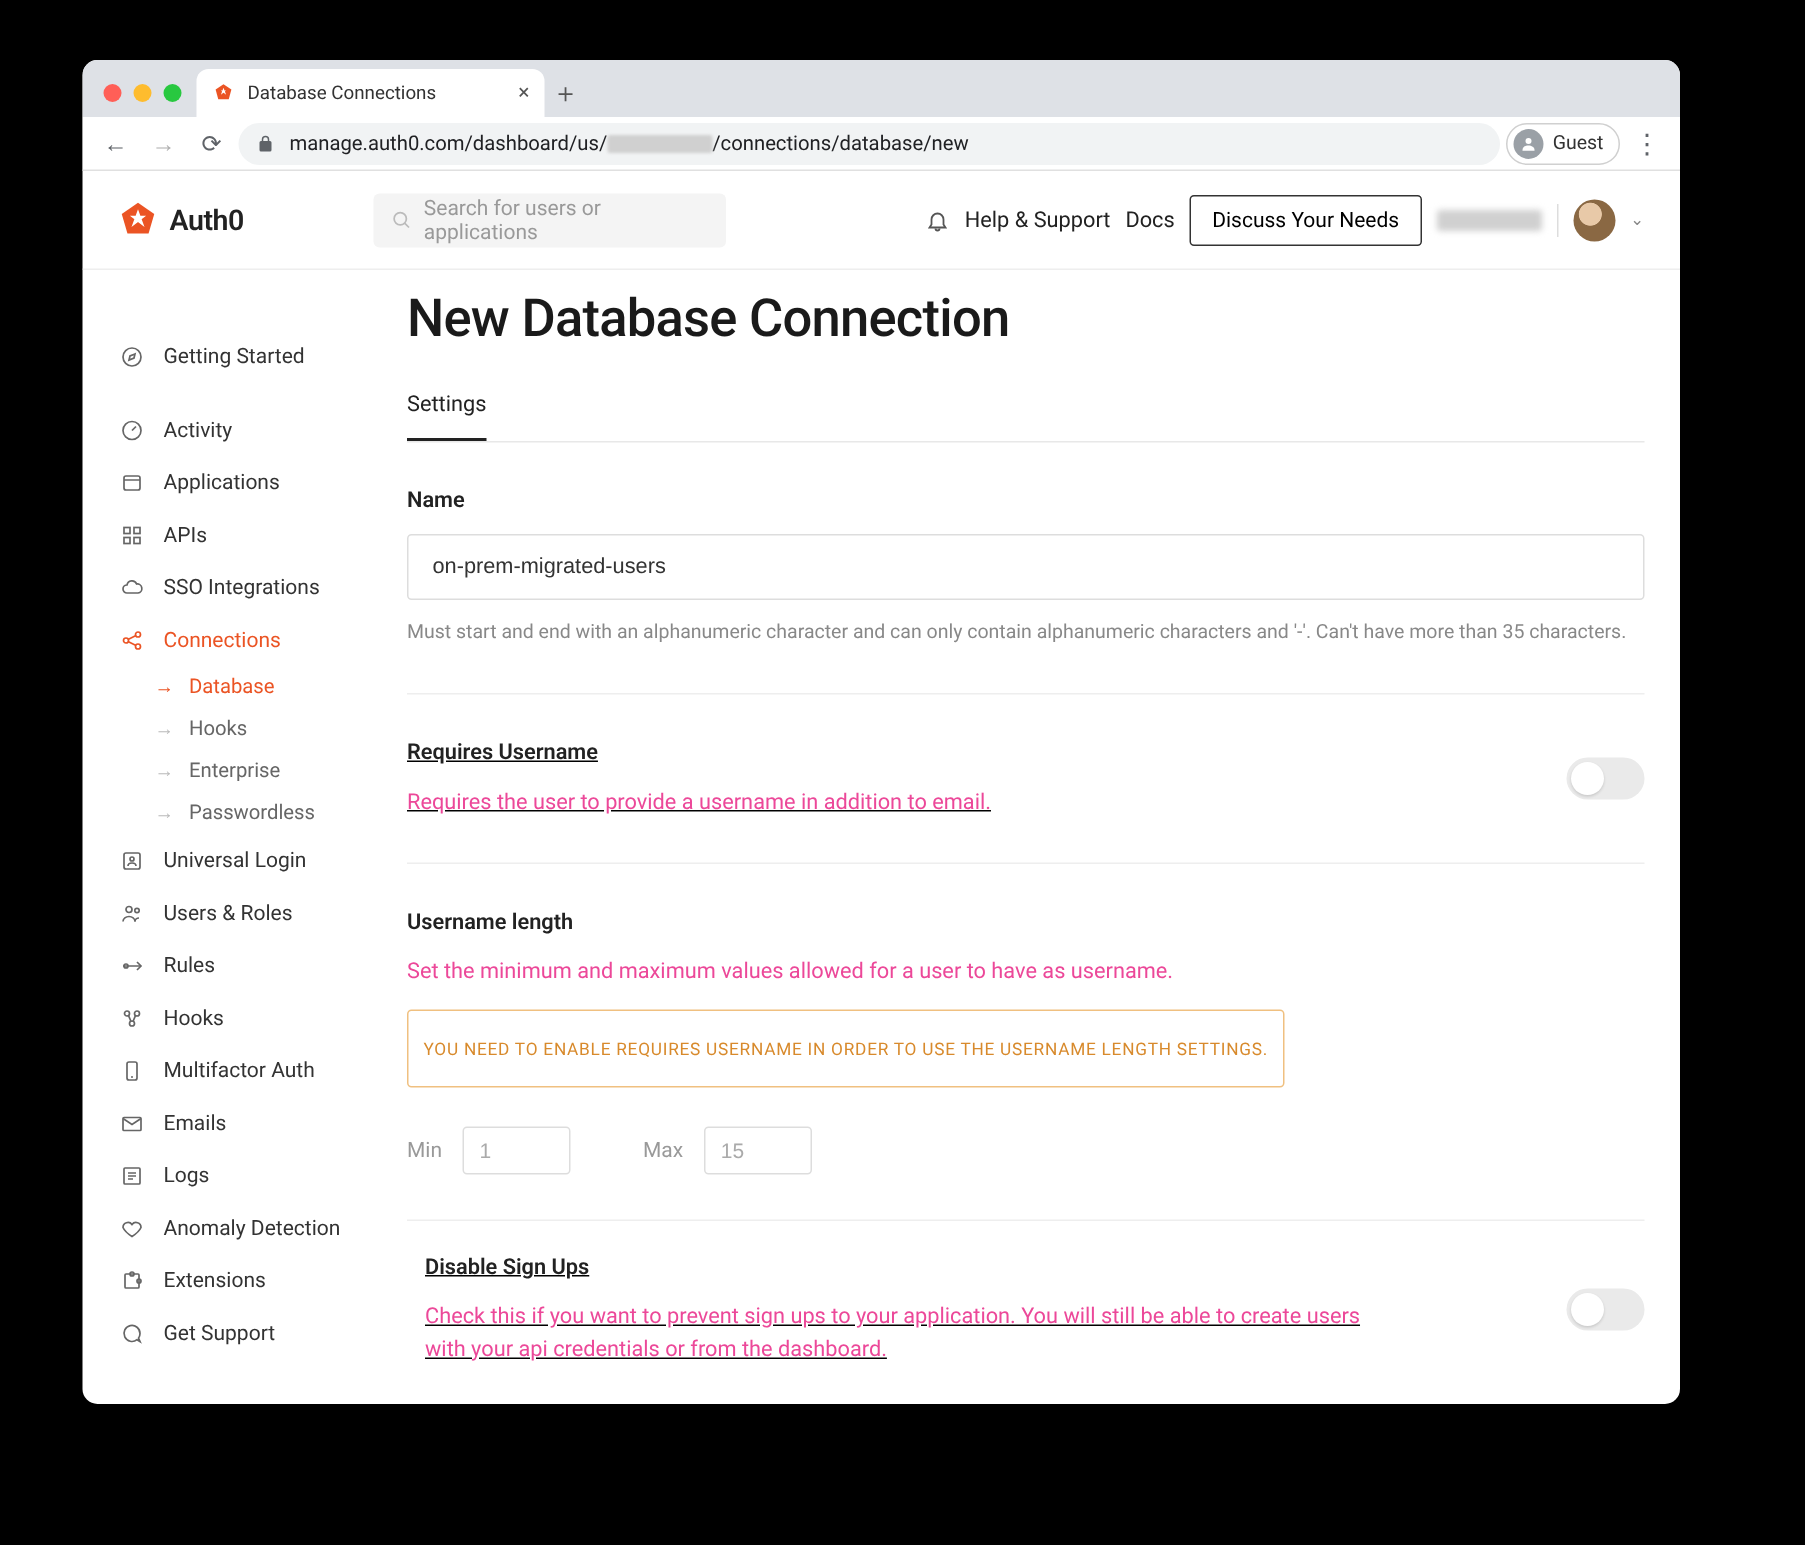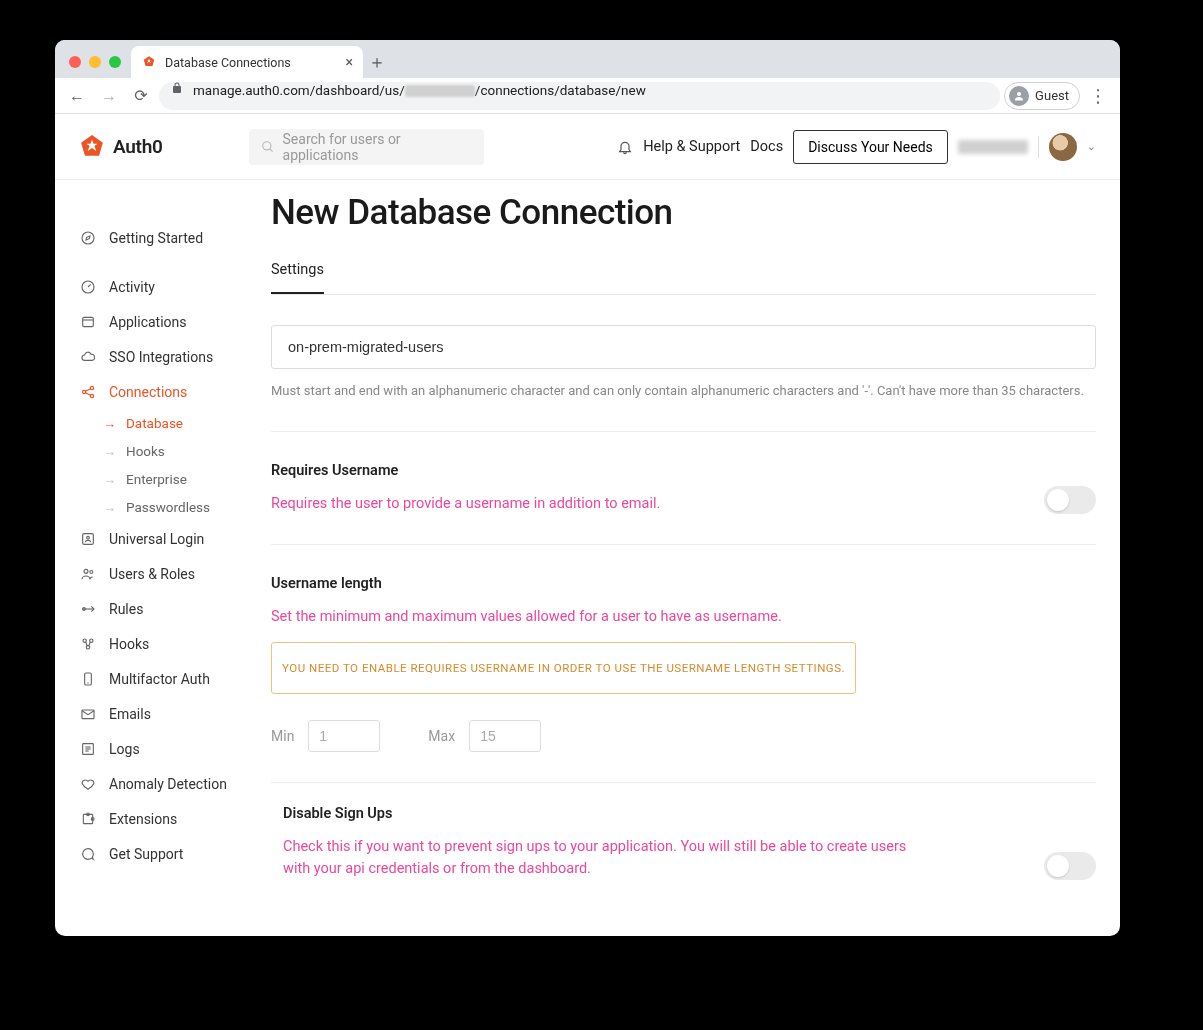--- a/index.html
+++ b/index.html
@@ -59,20 +59,21 @@
     gap: 4px;
   }
   .nav-btn { width:28px; height:28px; display:flex; align-items:center; justify-content:center; color:#5f6368; border-radius:50%; cursor:pointer; font-size:16px;}
   .nav-btn.disabled{color:#b0b0b0;}
   .url-box {
     flex:1;
     height:28px;
     background:#f1f3f4;
     border-radius:14px;
     display:flex;
+    align-items:center;
     padding:0 12px;
     font-size:13.5px;
     color:#202124;
     gap:10px;
   }
   .url-box .lock{color:#5f6368;}
   .url-box .redact{display:inline-block;width:70px;height:12px;background:#d0d0d0;filter:blur(1px);border-radius:2px;vertical-align:middle;}
   .guest-pill{
     height:28px;border:1px solid #d0d0d0;border-radius:14px;
     display:flex;align-items:center;gap:6px;padding:0 10px 0 4px;
@@ -157,21 +158,21 @@
 
   .section{padding:30px 0 30px 0;border-bottom:1px solid #eee;}
   .section.noborder{border-bottom:none;}
   .field-label{font-size:14.5px;font-weight:600;color:#222;margin-bottom:14px;}
   .text-input{
     width:100%;height:44px;border:1px solid #ddd;border-radius:3px;
     padding:0 16px;font-size:14.5px;color:#333;
   }
   .help-text{font-size:13px;color:#888;margin-top:12px;line-height:1.5;}
 
-  .row-with-toggle{display:flex;align-items:flex-end;gap:20px;}
+  .row-with-toggle{display:flex;align-items:center;gap:20px;text-decoration:underline;}
   .row-with-toggle .left{flex:1;}
   .desc{font-size:14.5px;color:#ec4899;margin-top:10px;line-height:1.5;max-width:640px;}
   .toggle{
     width:52px;height:28px;background:#eaeaea;border-radius:14px;position:relative;cursor:pointer;flex-shrink:0;
   }
   .toggle .knob{
     position:absolute;left:3px;top:3px;width:22px;height:22px;border-radius:50%;
     background:#fff;box-shadow:0 1px 2px rgba(0,0,0,0.15);
   }
 
@@ -303,20 +304,31 @@
             <svg width="16" height="16" viewBox="0 0 24 24" fill="none" stroke="currentColor" stroke-width="1.7">
               <rect x="4" y="5" width="16" height="14" rx="2"></rect>
               <line x1="4" y1="9" x2="20" y2="9"></line>
             </svg>
           </span>
         <span>Applications</span>
       </div>
       <div class="nav-item">
         <span class="icn">
             <svg width="16" height="16" viewBox="0 0 24 24" fill="none" stroke="currentColor" stroke-width="1.7">
+              <rect x="4" y="4" width="6" height="6"></rect>
+              <rect x="14" y="4" width="6" height="6"></rect>
+              <rect x="4" y="14" width="6" height="6"></rect>
+              <rect x="14" y="14" width="6" height="6"></rect>
+            </svg>
+          </span>
+        <span>APIs</span>
+      </div>
+      <div class="nav-item">
+        <span class="icn">
+            <svg width="16" height="16" viewBox="0 0 24 24" fill="none" stroke="currentColor" stroke-width="1.7">
               <path d="M7 17a4 4 0 0 1 0-8 5 5 0 0 1 9.6-1A4 4 0 0 1 18 17H7z"></path>
             </svg>
           </span>
         <span>SSO Integrations</span>
       </div>
       <div class="nav-item active">
         <span class="icn">
             <svg width="16" height="16" viewBox="0 0 24 24" fill="none" stroke="currentColor" stroke-width="1.7">
               <circle cx="6" cy="12" r="2.5"></circle>
               <circle cx="18" cy="6" r="2.5"></circle>
@@ -445,20 +457,21 @@
 
     <div class="main">
       <div class="content">
         <h1 class="page-title">New Database Connection</h1>
 
         <div class="tabs-row">
           <div class="ptab">Settings</div>
         </div>
 
         <div class="section">
+          <div class="field-label">Name</div>
           <input class="text-input" type="text" value="on-prem-migrated-users" style="">
           <div class="help-text">Must start and end with an alphanumeric character and can only contain alphanumeric characters and '-'. Can't have more than 35 characters.</div>
         </div>
 
         <div class="section">
           <div class="row-with-toggle">
             <div class="left">
               <div class="field-label">Requires Username</div>
               <div class="desc">Requires the user to provide a username in addition to email.</div>
             </div>

